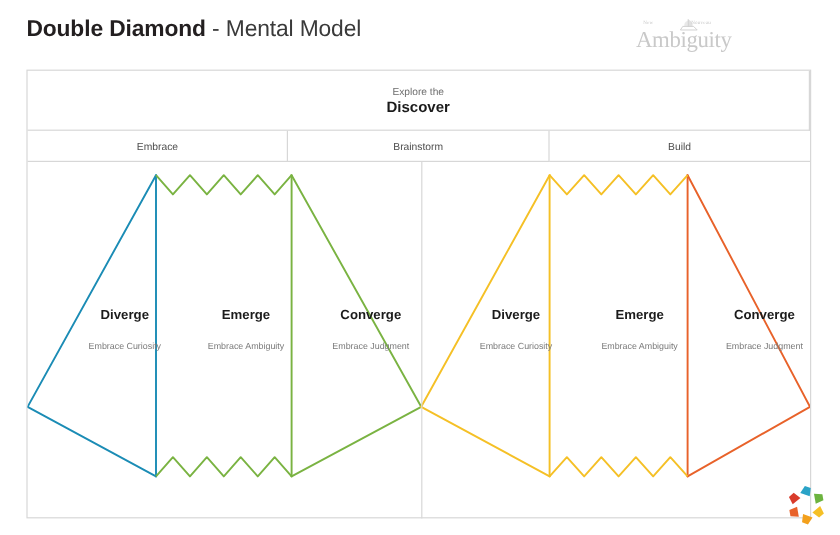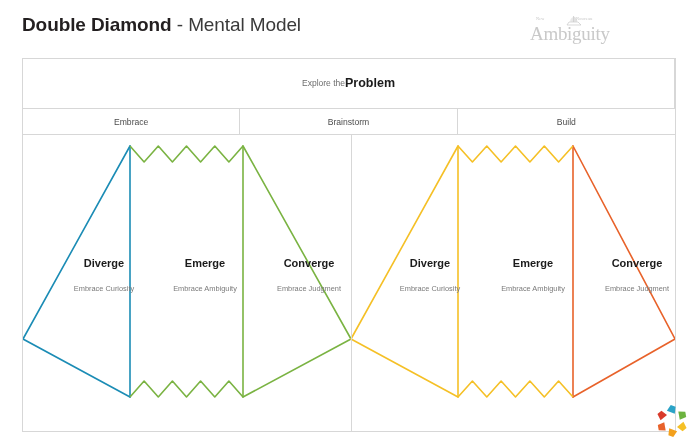--- a/index.html
+++ b/index.html
@@ -86,21 +86,21 @@
   .row-phase {
     position: absolute;
     left: 0; top: 0;
     width: 100%; height: 50px;
     display: flex;
   }
   .phase-cell {
     flex: 1 1 50%;
     border-bottom: 1px solid #d7d7d7;
     display: flex;
-    flex-direction: row;
+    flex-direction: column;
     align-items: center;
     justify-content: center;
     box-sizing: border-box;
   }
   .phase-cell.left { border-right: 1px solid #d7d7d7; }
   .phase-kicker {
     font-size: 8.5px;
     color: #6d6d6d;
     line-height: 11px;
     font-weight: normal;
@@ -192,21 +192,21 @@
     <span class="nb-word">Ambiguity</span>
   </div>
 
 </div>
 
 <div id="panel">
 
   <div class="row-phase">
     <div class="phase-cell left">
       <div class="phase-kicker">Explore the</div>
-      <div class="phase-name">Problem</div>
+      <div class="phase-name">Discover</div>
     </div>
   </div>
 
   <div class="row-stage">
     <div class="stage-cell">Embrace</div>
     <div class="stage-cell">Brainstorm</div>
     <div class="stage-cell last">Build</div>
   </div>
 
   <div id="canvas-wrap">

